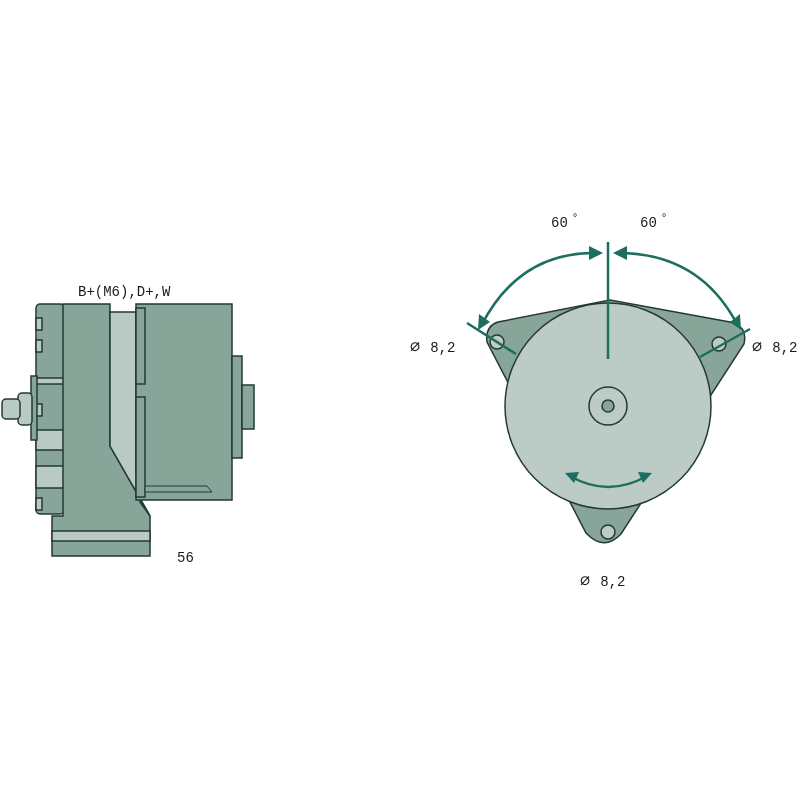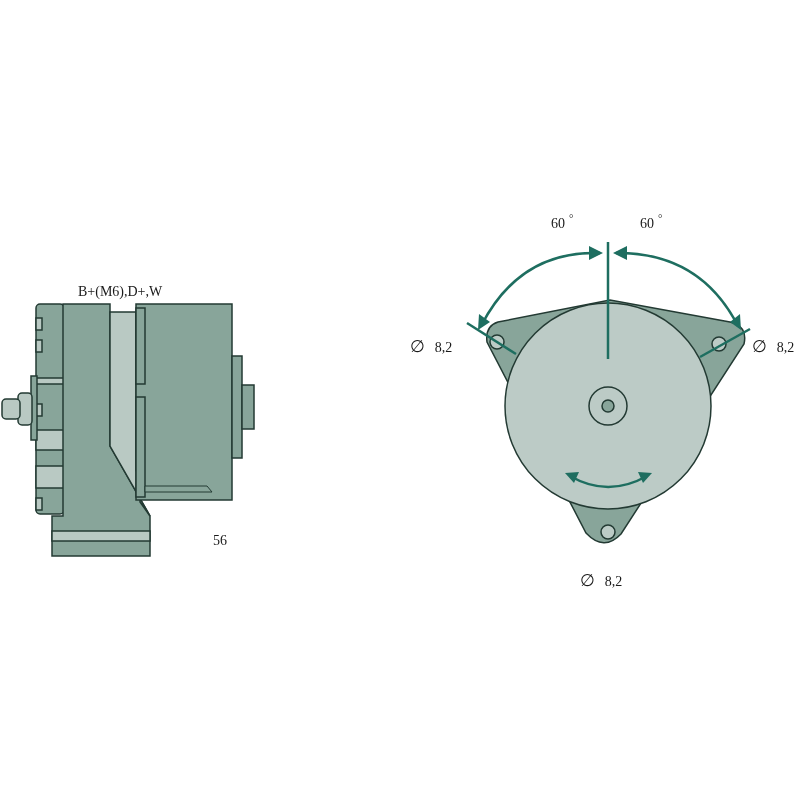--- a/index.html
+++ b/index.html
@@ -1,18 +1,18 @@
 <!DOCTYPE html>
 <html><head>
 <meta charset="utf-8">
 <style>
   html, body { margin:0; padding:0; background:#ffffff; }
   #canvas { position:relative; width:800px; height:800px; overflow:hidden; background:#fff; }
   svg { position:absolute; left:0; top:0; }
-  .lbl { position:absolute; font-family:Liberation Serif, serif; font-size:14px; color:#1a1a1a; white-space:nowrap; }
+  .lbl { position:absolute; font-family:Liberation Mono, monospace; font-size:14px; color:#1a1a1a; white-space:nowrap; }
   .sym { font-size:17px; margin-right:10px; }
   .deg { font-size:11px; vertical-align:6px; margin-left:4px; }
 </style>
 </head>
 <body>
 
 <div id="canvas">
   <svg width="800" height="800" viewBox="0 0 800 800">
 
     <g stroke="#233a33" stroke-width="1.5">
@@ -71,21 +71,21 @@
       <polygon points="613,253 627,246 627,260" fill="#1e6e60"></polygon>
       <polygon points="741,330 740,314 730,322" fill="#1e6e60"></polygon>
 
       <path d="M570 476 Q608 498 647 476" fill="none" stroke="#1e6e60" stroke-width="2.5"></path>
       <polygon points="565,473 579,472 574,483" fill="#1e6e60"></polygon>
       <polygon points="652,473 638,472 643,483" fill="#1e6e60"></polygon>
     </g>
   </svg>
 
   <div class="lbl" style="left:78px; top:268px;margin-top:16px;">B+(M6),D+,W</div>
-  <div class="lbl" style="left:177px; top:533px;margin-left:36px;">56</div>
+  <div class="lbl" style="left:177px; top:550px;">56</div>
 
   <div class="lbl" style="left:551px; top:212px;">
     <span>60</span><span class="deg">°</span>
   </div>
   <div class="lbl" style="left:640px; top:212px;">
     <span>60</span><span class="deg">°</span>
   </div>
 
   <div class="lbl" style="left:410px; top:336px;">
     <span class="sym">∅</span><span>8,2</span>

